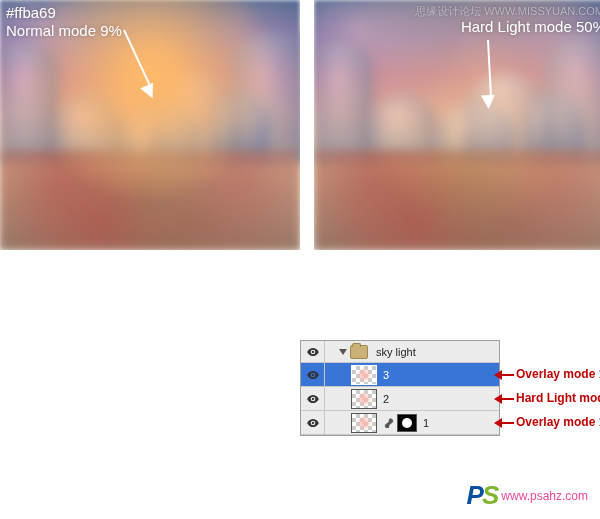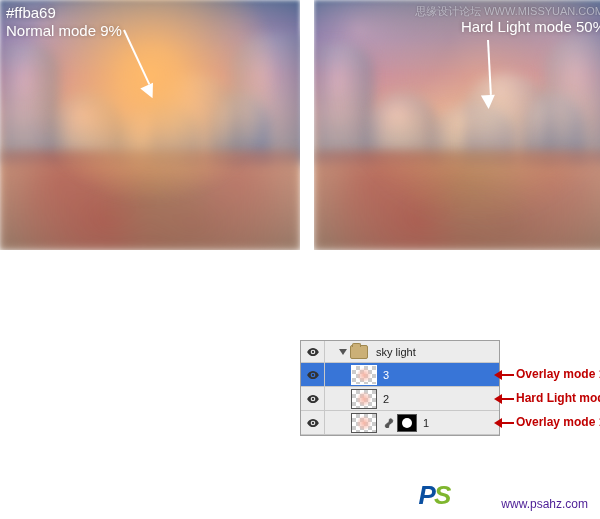--- a/index.html
+++ b/index.html
@@ -261,39 +261,38 @@
     top: 4px;
     font-size: 11px;
     color: rgba(220,220,230,0.65);
     text-shadow: 0 0 2px rgba(0,0,0,0.3);
   }
   .wm-bottom {
     position: absolute;
     right: 12px;
     bottom: 8px;
     display: flex;
-    align-items: flex-end;
-    gap: 48px;
+    align-items: center;
   }
   .wm-bottom .ps {
     font-size: 26px;
     font-weight: bold;
     font-style: italic;
     letter-spacing: -2px;
   }
   .wm-bottom .ps .p { color: #0a4fa0; }
   .wm-bottom .ps .s { color: #7fb62e; }
   .wm-bottom .txt {
     display: flex;
     flex-direction: column;
     font-size: 11px;
     margin-left: 4px;
   }
   .wm-bottom .txt .c { color: #444; }
-  .wm-bottom .txt .u { color: #4c1d95; font-size: 12px; }
+  .wm-bottom .txt .u { color: #ec4899; font-size: 12px; }
   .blank { background: #fff; }
 </style>
 </head>
 <body>
 
 <div class="grid">
 
   <div class="cell">
     <div class="sky-base"></div>
     <div class="clouds"></div>

